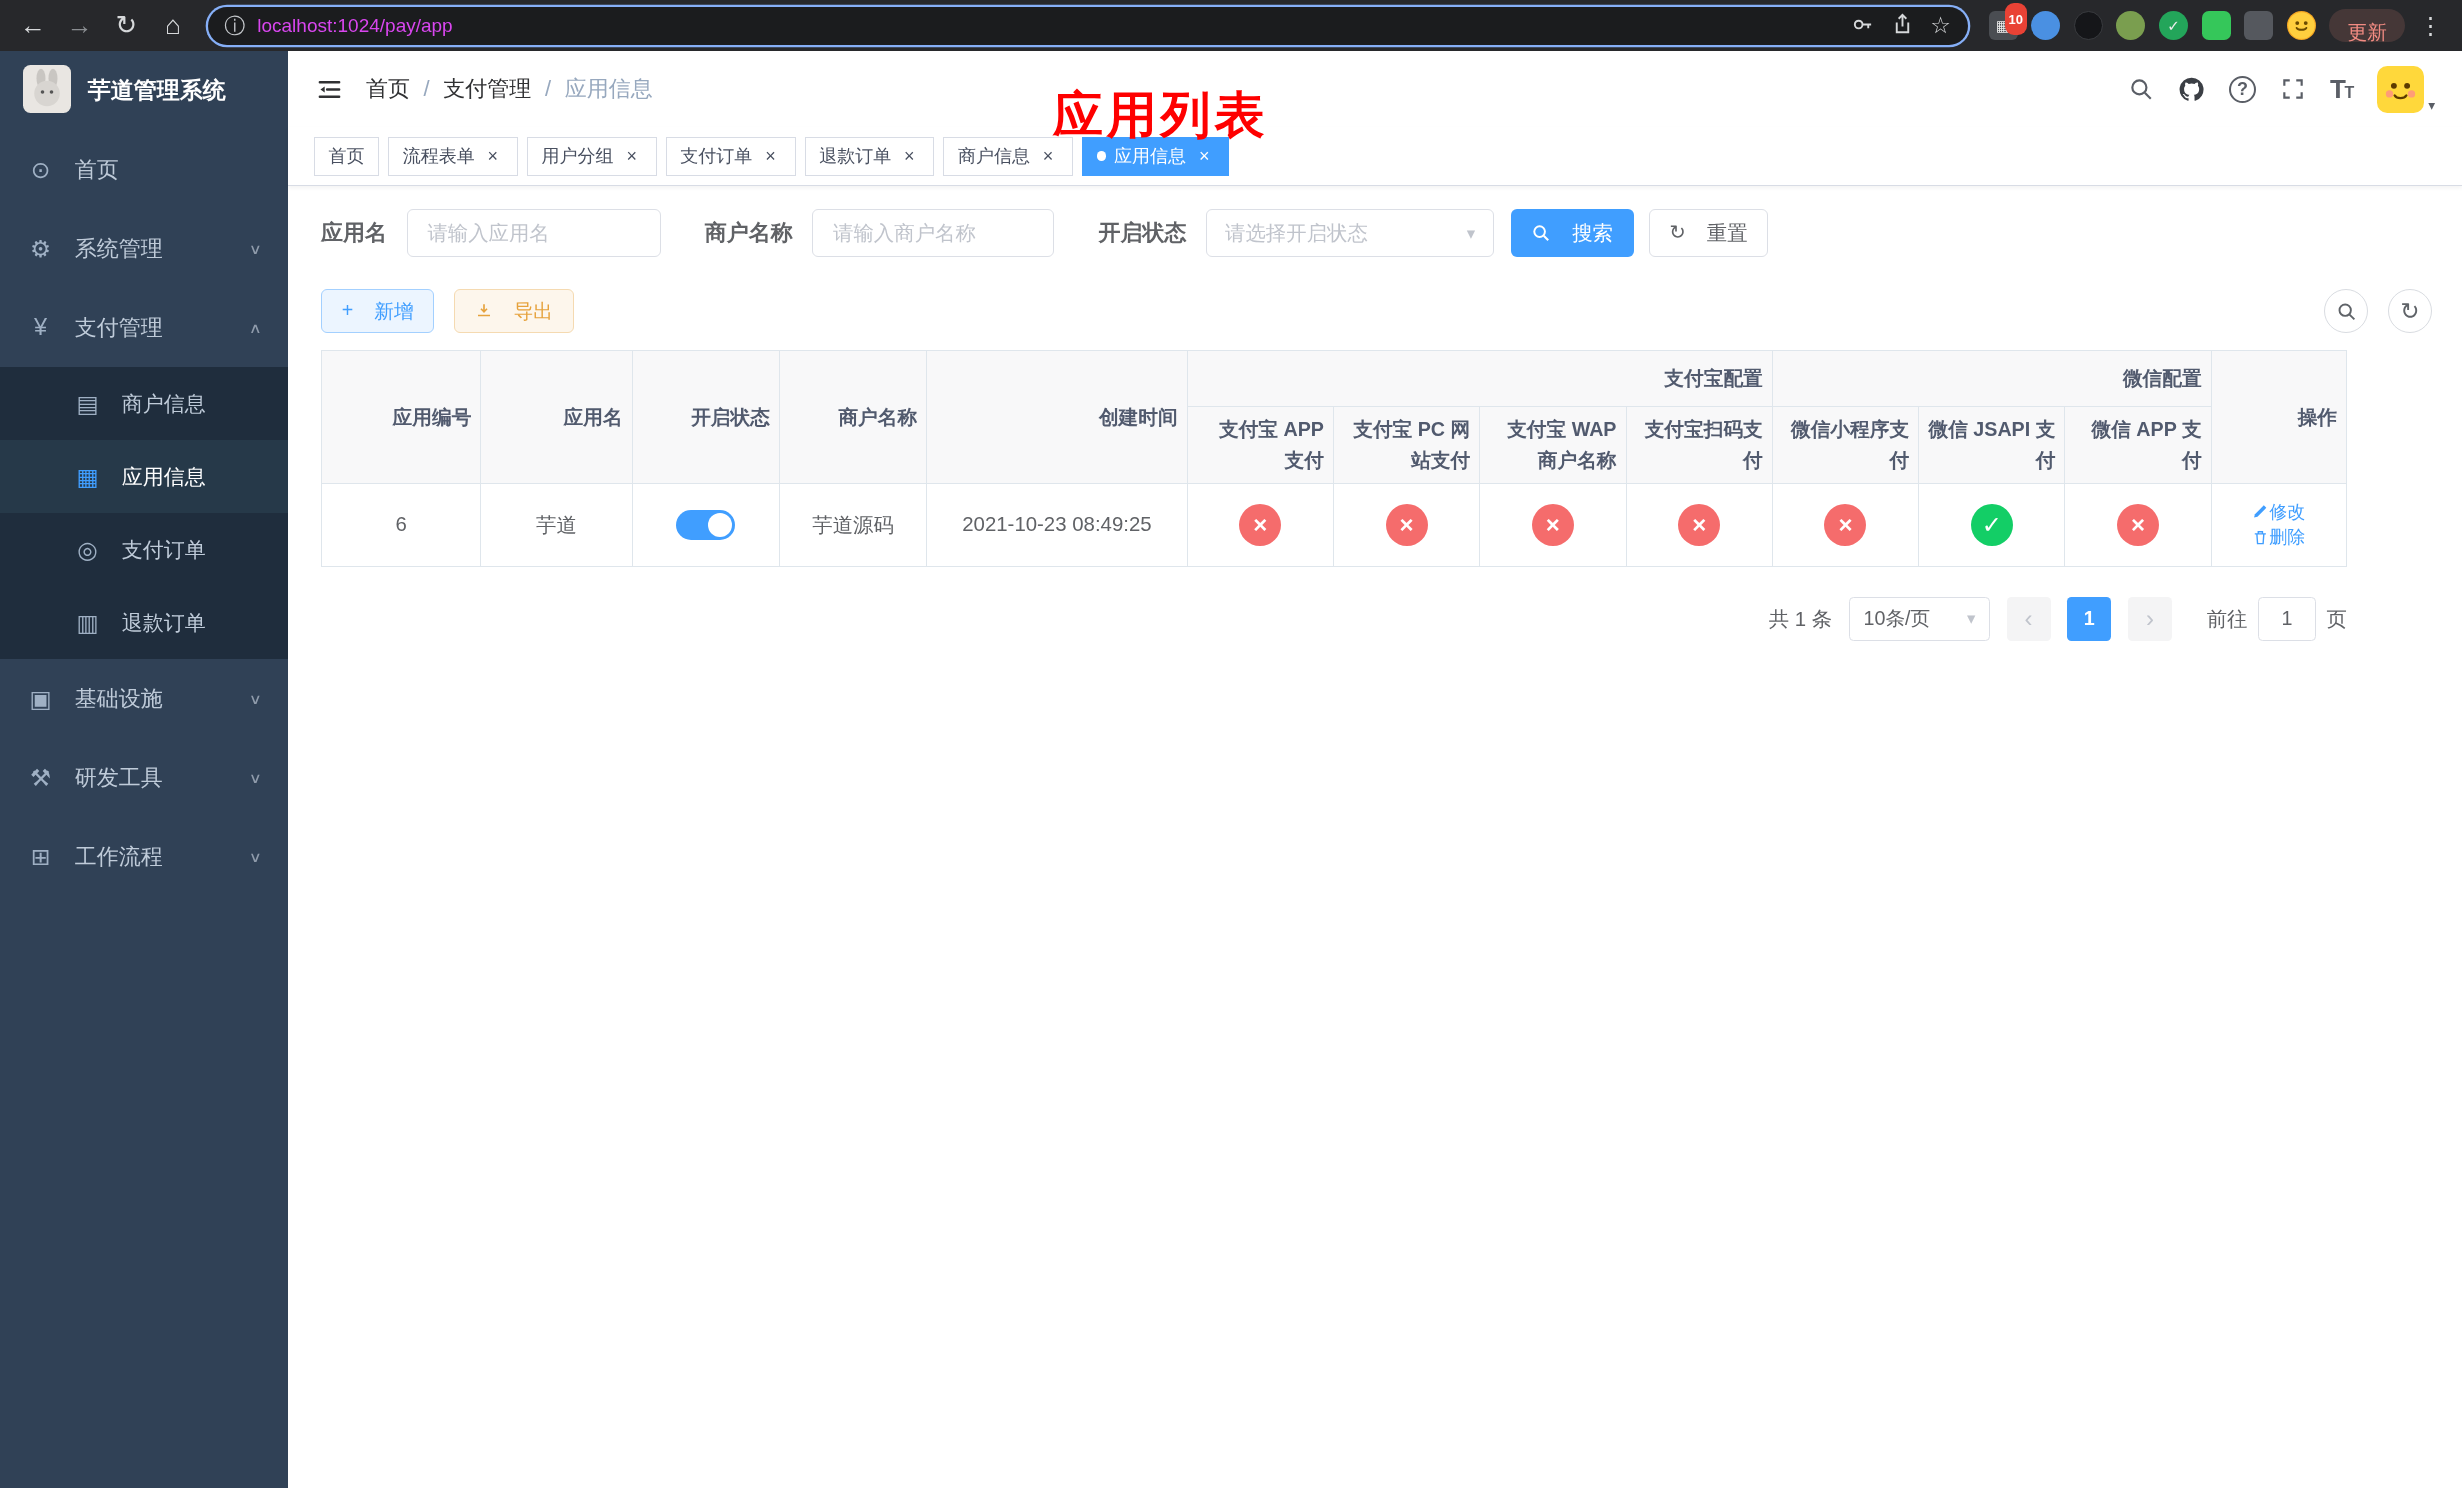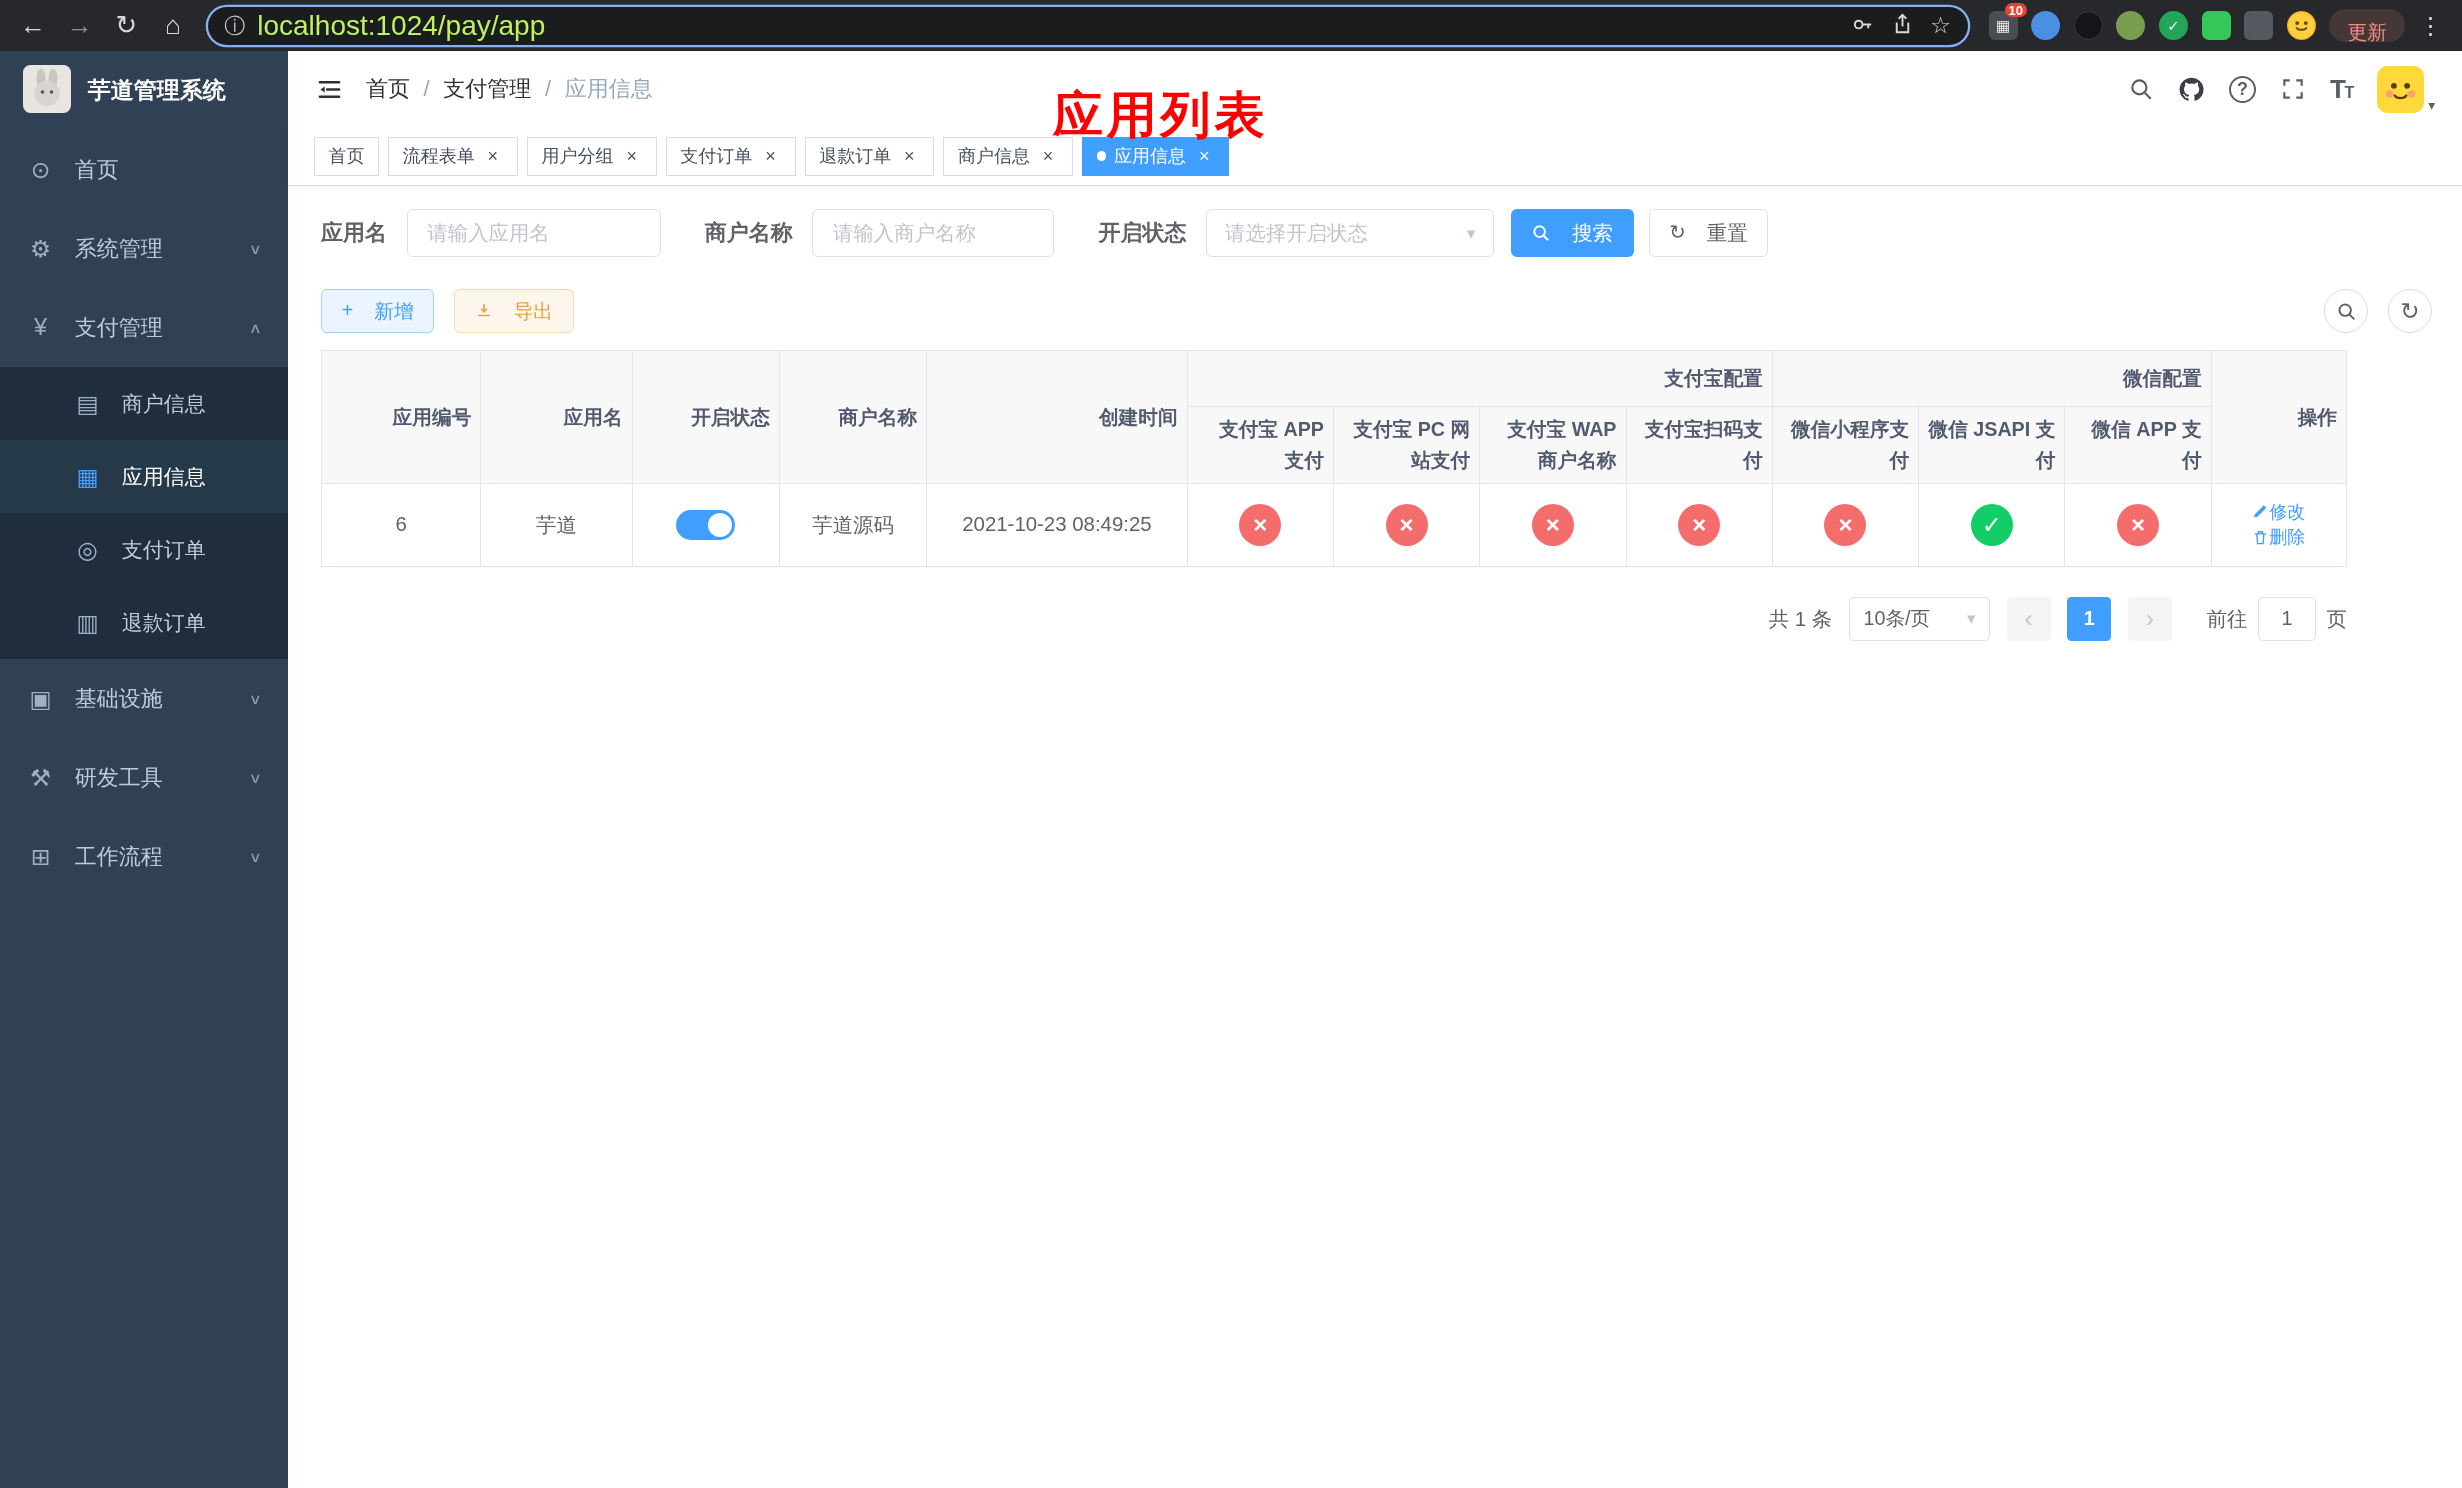--- a/index.html
+++ b/index.html
@@ -10,36 +10,36 @@
   
   .browser-bar { height:51px; background:#27282b; display:flex; align-items:center;
                  padding:0 13.6px; gap:7.6px; flex:0 0 auto; }
   .nav-icon { color:#d6d8da; font-size:26px; width:39px; height:39px; display:flex;
               align-items:center; justify-content:center; border-radius:50%; }
   .nav-icon.dim { color:#8a8d91; }
   .url-bar { flex:1; height:38px; background:#1b1c1e; border-radius:19.7px; display:flex;
              align-items:center; padding:0 16.7px; gap:12px; margin:0 7.6px;
              box-shadow:0 0 0 2.3px #86aff7; }
   .info-glyph { color:#c3c6ca; font-size:21px; }
-  .url-text { color:#bef264; font-size:28px; flex:1; white-space:nowrap; overflow:hidden; }
+  .url-text { color:#d946ef; font-size:19px; flex:1; white-space:nowrap; overflow:hidden; }
   .urlbar-icons { display:flex; align-items:center; gap:16.7px; color:#d6d8da; }
   .star-glyph { font-size:23px; color:#d6d8da; }
   .ext-tray { display:flex; align-items:center; gap:13.6px; margin:0 6px; }
   .ext-icon { width:29px; height:29px; border-radius:50%; position:relative; display:flex;
               align-items:center; justify-content:center; font-size:15px; color:#eee; }
   .ext-blocks { border-radius:6px; background:#4a4d52; }
   .ext-drop   { background:#4a90e2; }
   .ext-dark   { background:#151619; border:1.5px solid #3a3c40; }
   .ext-av     { background:#7a9e4f; }
   .ext-check  { background:#23a55a; font-weight:700; }
   .ext-chat   { border-radius:6.8px; background:#35c75a; }
   .ext-puzzle { border-radius:6px; background:#55585e; }
   .ext-emoji  { background:#f5a623; }
   .ext-badge { position:absolute; top:-7.6px; right:-9px; background:#e94235; color:#fff;
-               font-size:13px; min-width:20.4px; height:14px; border-radius:9px; display:flex;
+               font-size:13px; min-width:20.4px; height:32px; border-radius:9px; display:flex;
                align-items:center; justify-content:center; padding:0 3.8px; font-weight:700; }
   .update-btn { background:rgba(242,139,130,.15); color:#f28b82; border:none; border-radius:16.7px;
                 height:33px; padding:10px 18px; font-size:19.7px; cursor:pointer; }
   .menu-dots { color:#d6d8da; font-size:24px; padding:0 6px; }
 
   
   .app { flex:1; display:flex; min-height:0; }
 
   .sidebar { width:288px; flex:0 0 auto; background:#304156; color:#bfcbd9; overflow:hidden; }
   .logo-row { height:79px; display:flex; align-items:center; gap:16.7px; padding:16px 23px; cursor:pointer; }

